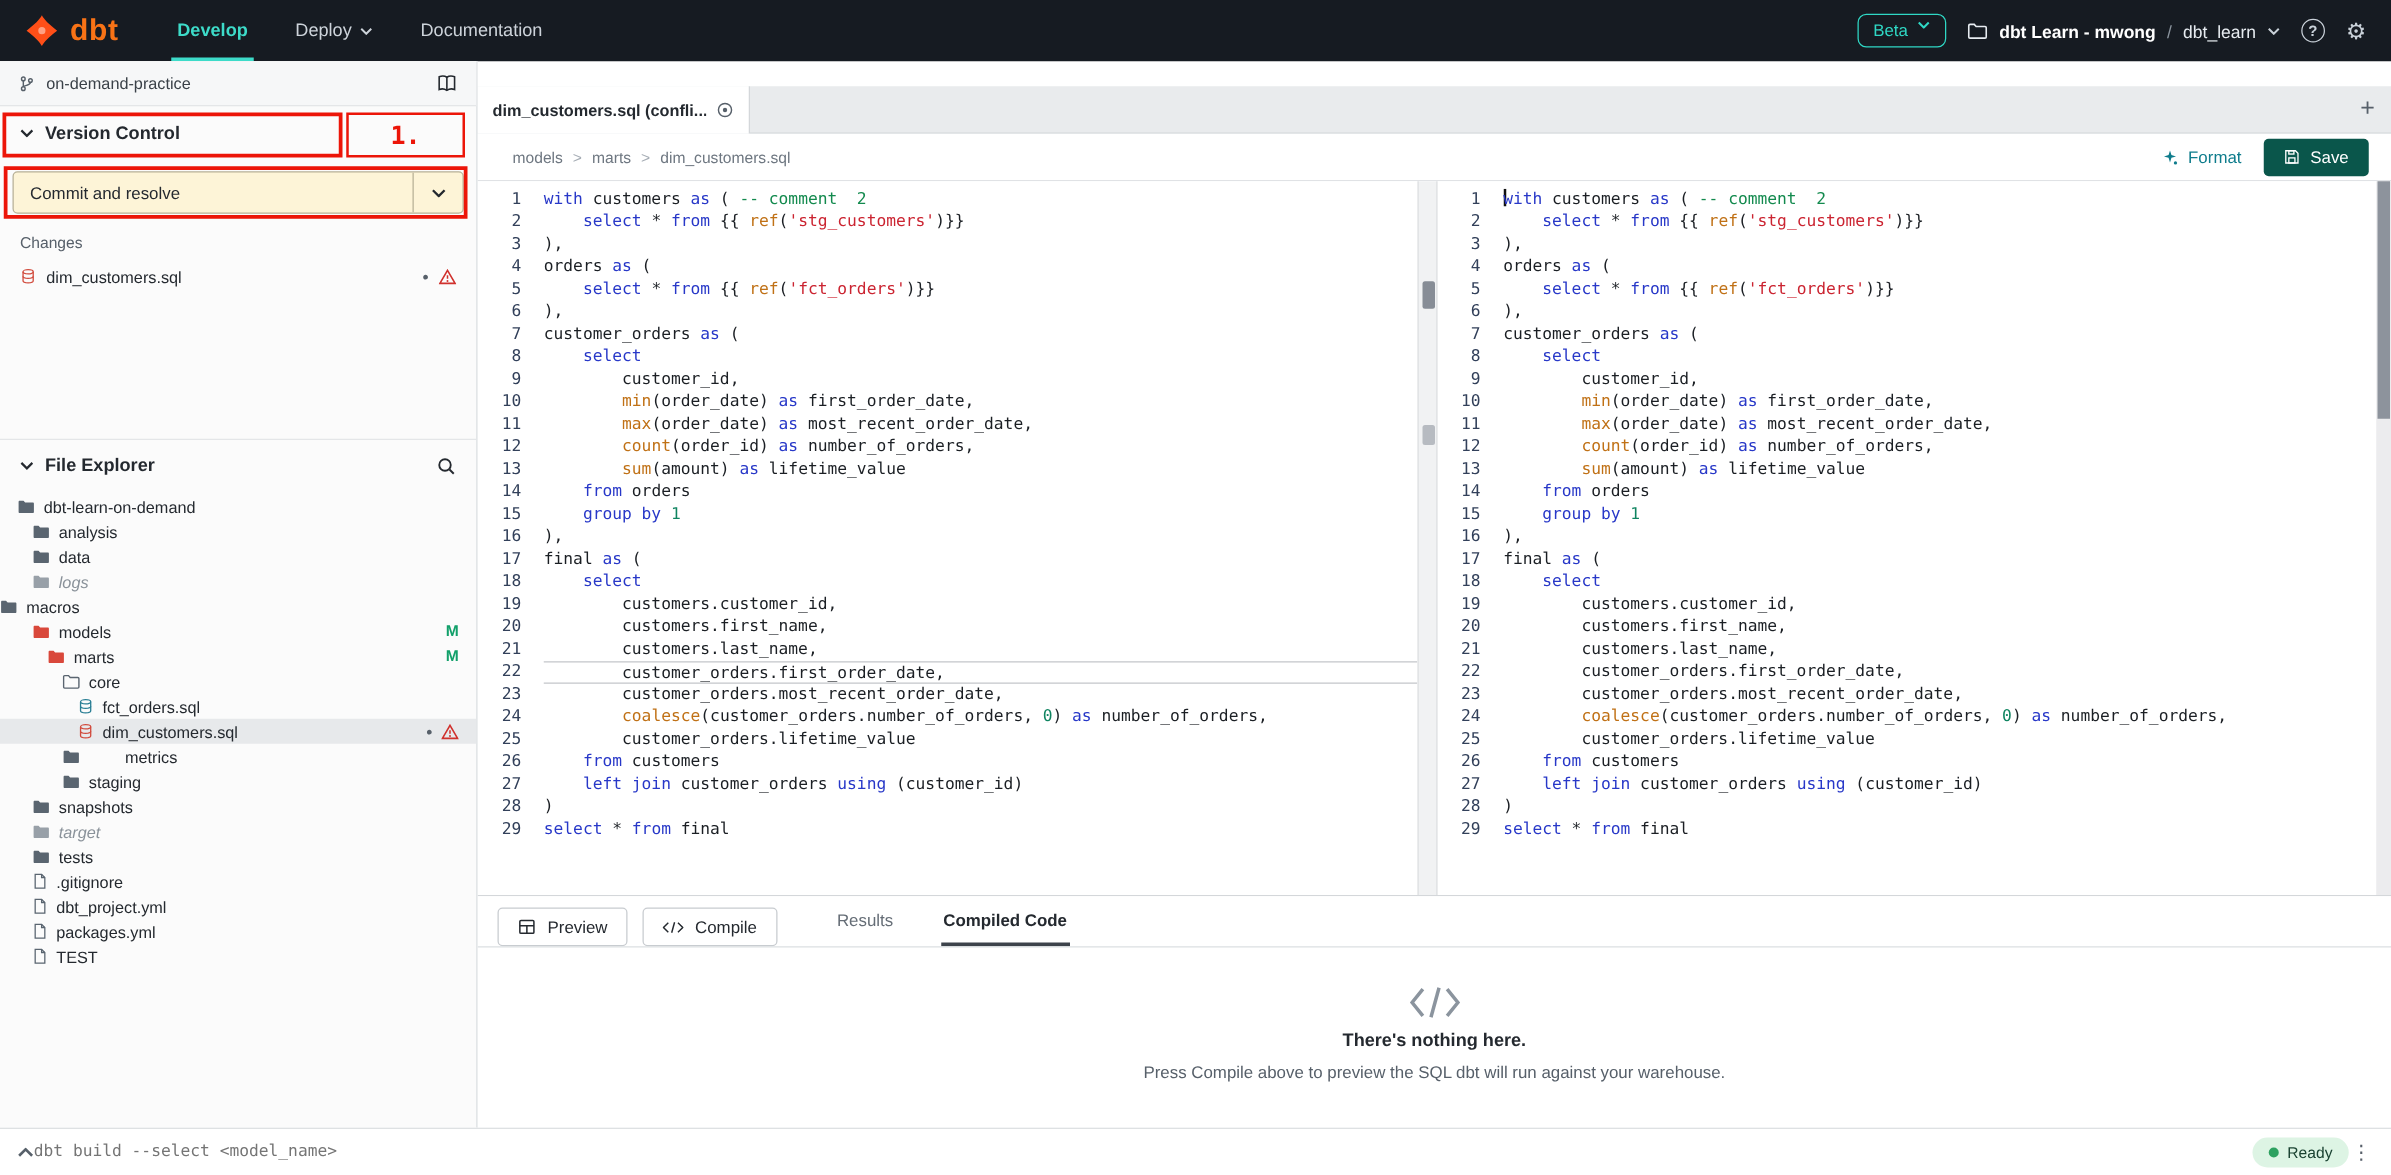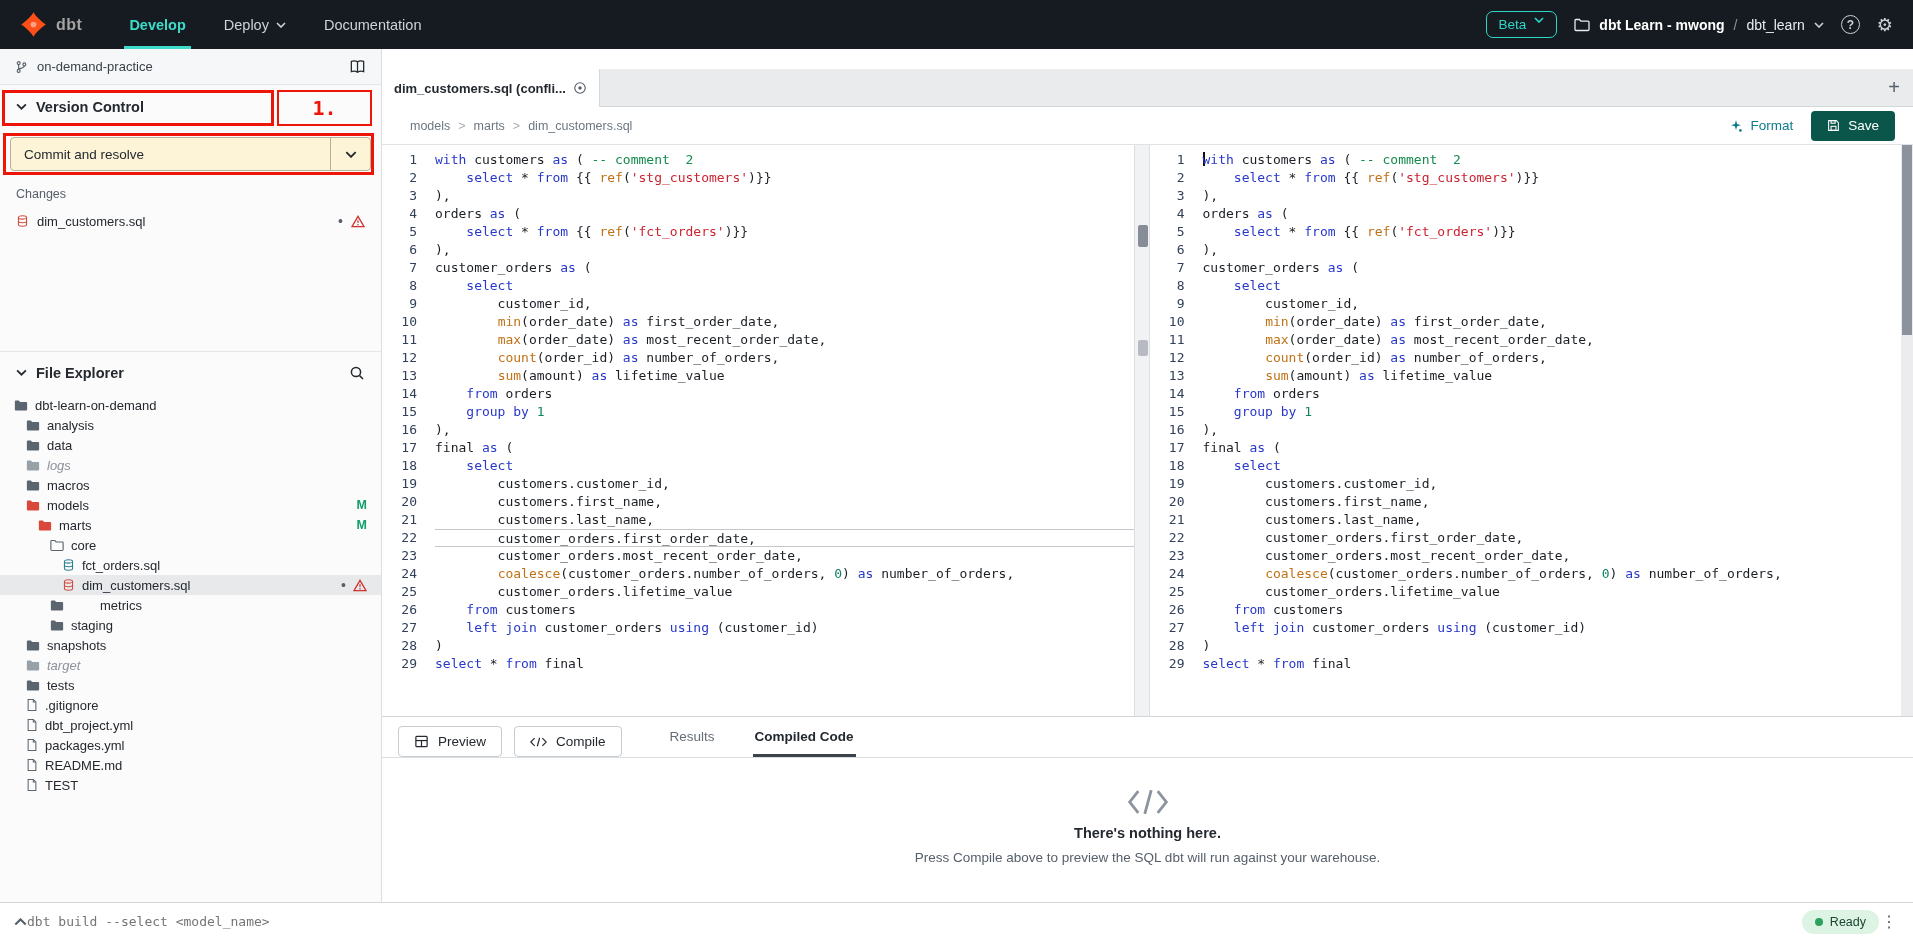--- a/index.html
+++ b/index.html
@@ -4,21 +4,21 @@
 <style>
   * { margin:0; padding:0; box-sizing:border-box; }
   html,body { width:1913px; height:940px; overflow:hidden; background:#fff;
               font-family:"Liberation Sans", sans-serif; }
   .icon { display:inline-flex; align-items:center; justify-content:center; flex:none; }
   .icon svg { display:block; }
 
   
   .navbar { height:49px; background:#161b22; display:flex; align-items:center; color:#cdd3da; }
   .logo { display:flex; align-items:center; gap:9px; padding:0 28px 0 20px; cursor:pointer; }
-  .logo-text { font-size:16px; font-weight:bold; color:#a3a3a3; letter-spacing:0.5px; }
+  .logo-text { font-size:24px; font-weight:bold; color:#f97316; letter-spacing:0.5px; }
   .nav-menu { display:flex; height:49px; }
   .nav-item { height:49px; display:flex; align-items:center; gap:7px; padding:0 19px;
               font-size:14.5px; color:#cdd3da; position:relative; cursor:pointer; }
   .nav-item.active { color:#3ddbc9; font-weight:bold; }
   .nav-item.active::after { content:''; position:absolute; left:14px; right:14px; bottom:0;
                             height:3px; background:#3ddbc9; }
   .nav-right { margin-left:auto; display:flex; align-items:center; gap:17px; padding-right:20px; }
   .beta { display:flex; align-items:flex-start; gap:8px; border:1.5px solid #2fd8c5; color:#2fd8c5;
           border-radius:7px; padding:5px 12px; font-size:13.5px; cursor:pointer; }
   .account { display:flex; align-items:center; gap:9px; font-size:14px; color:#e7ecf1; cursor:pointer; }
@@ -306,21 +306,21 @@
           <span>data</span>
         </div>
         <div class="tree-row muted" style="padding-left: 26px;">
           <span class="icon c-muted">
             <svg width="14" height="13" viewBox="0 0 16 14">
               <path d="M1 2.3c0-.6.4-1 1-1h3.5l1.5 1.7h7c.6 0 1 .4 1 1v7.7c0 .6-.4 1-1 1H2c-.6 0-1-.4-1-1z" fill="currentColor"></path>
             </svg>
           </span>
           <span>logs</span>
         </div>
-        <div class="tree-row" style="padding-left: 26px;">
+        <div class="tree-row" style="">
           <span class="icon c-dim">
             <svg width="14" height="13" viewBox="0 0 16 14">
               <path d="M1 2.3c0-.6.4-1 1-1h3.5l1.5 1.7h7c.6 0 1 .4 1 1v7.7c0 .6-.4 1-1 1H2c-.6 0-1-.4-1-1z" fill="currentColor"></path>
             </svg>
           </span>
           <span>macros</span>
         </div>
         <div class="tree-row" style="padding-left: 26px;">
           <span class="icon c-red">
             <svg width="14" height="13" viewBox="0 0 16 14">
@@ -444,31 +444,20 @@
         <div class="tree-row" style="padding-left: 26px;">
           <span class="icon c-dim">
             <svg width="12" height="14" viewBox="0 0 14 16">
               <g fill="none" stroke="currentColor" stroke-width="1.2">
                 <path d="M2.5 1.5h6l3 3v10h-9z"></path>
                 <path d="M8.5 1.5v3h3"></path>
               </g>
             </svg>
           </span>
           <span>packages.yml</span>
-        </div>
-        <div class="tree-row" style="padding-left: 26px;">
-          <span class="icon c-dim">
-            <svg width="12" height="14" viewBox="0 0 14 16">
-              <g fill="none" stroke="currentColor" stroke-width="1.2">
-                <path d="M2.5 1.5h6l3 3v10h-9z"></path>
-                <path d="M8.5 1.5v3h3"></path>
-              </g>
-            </svg>
-          </span>
-          <span>README.md</span>
         </div>
         <div class="tree-row" style="padding-left: 26px;">
           <span class="icon c-dim">
             <svg width="12" height="14" viewBox="0 0 14 16">
               <g fill="none" stroke="currentColor" stroke-width="1.2">
                 <path d="M2.5 1.5h6l3 3v10h-9z"></path>
                 <path d="M8.5 1.5v3h3"></path>
               </g>
             </svg>
           </span>

